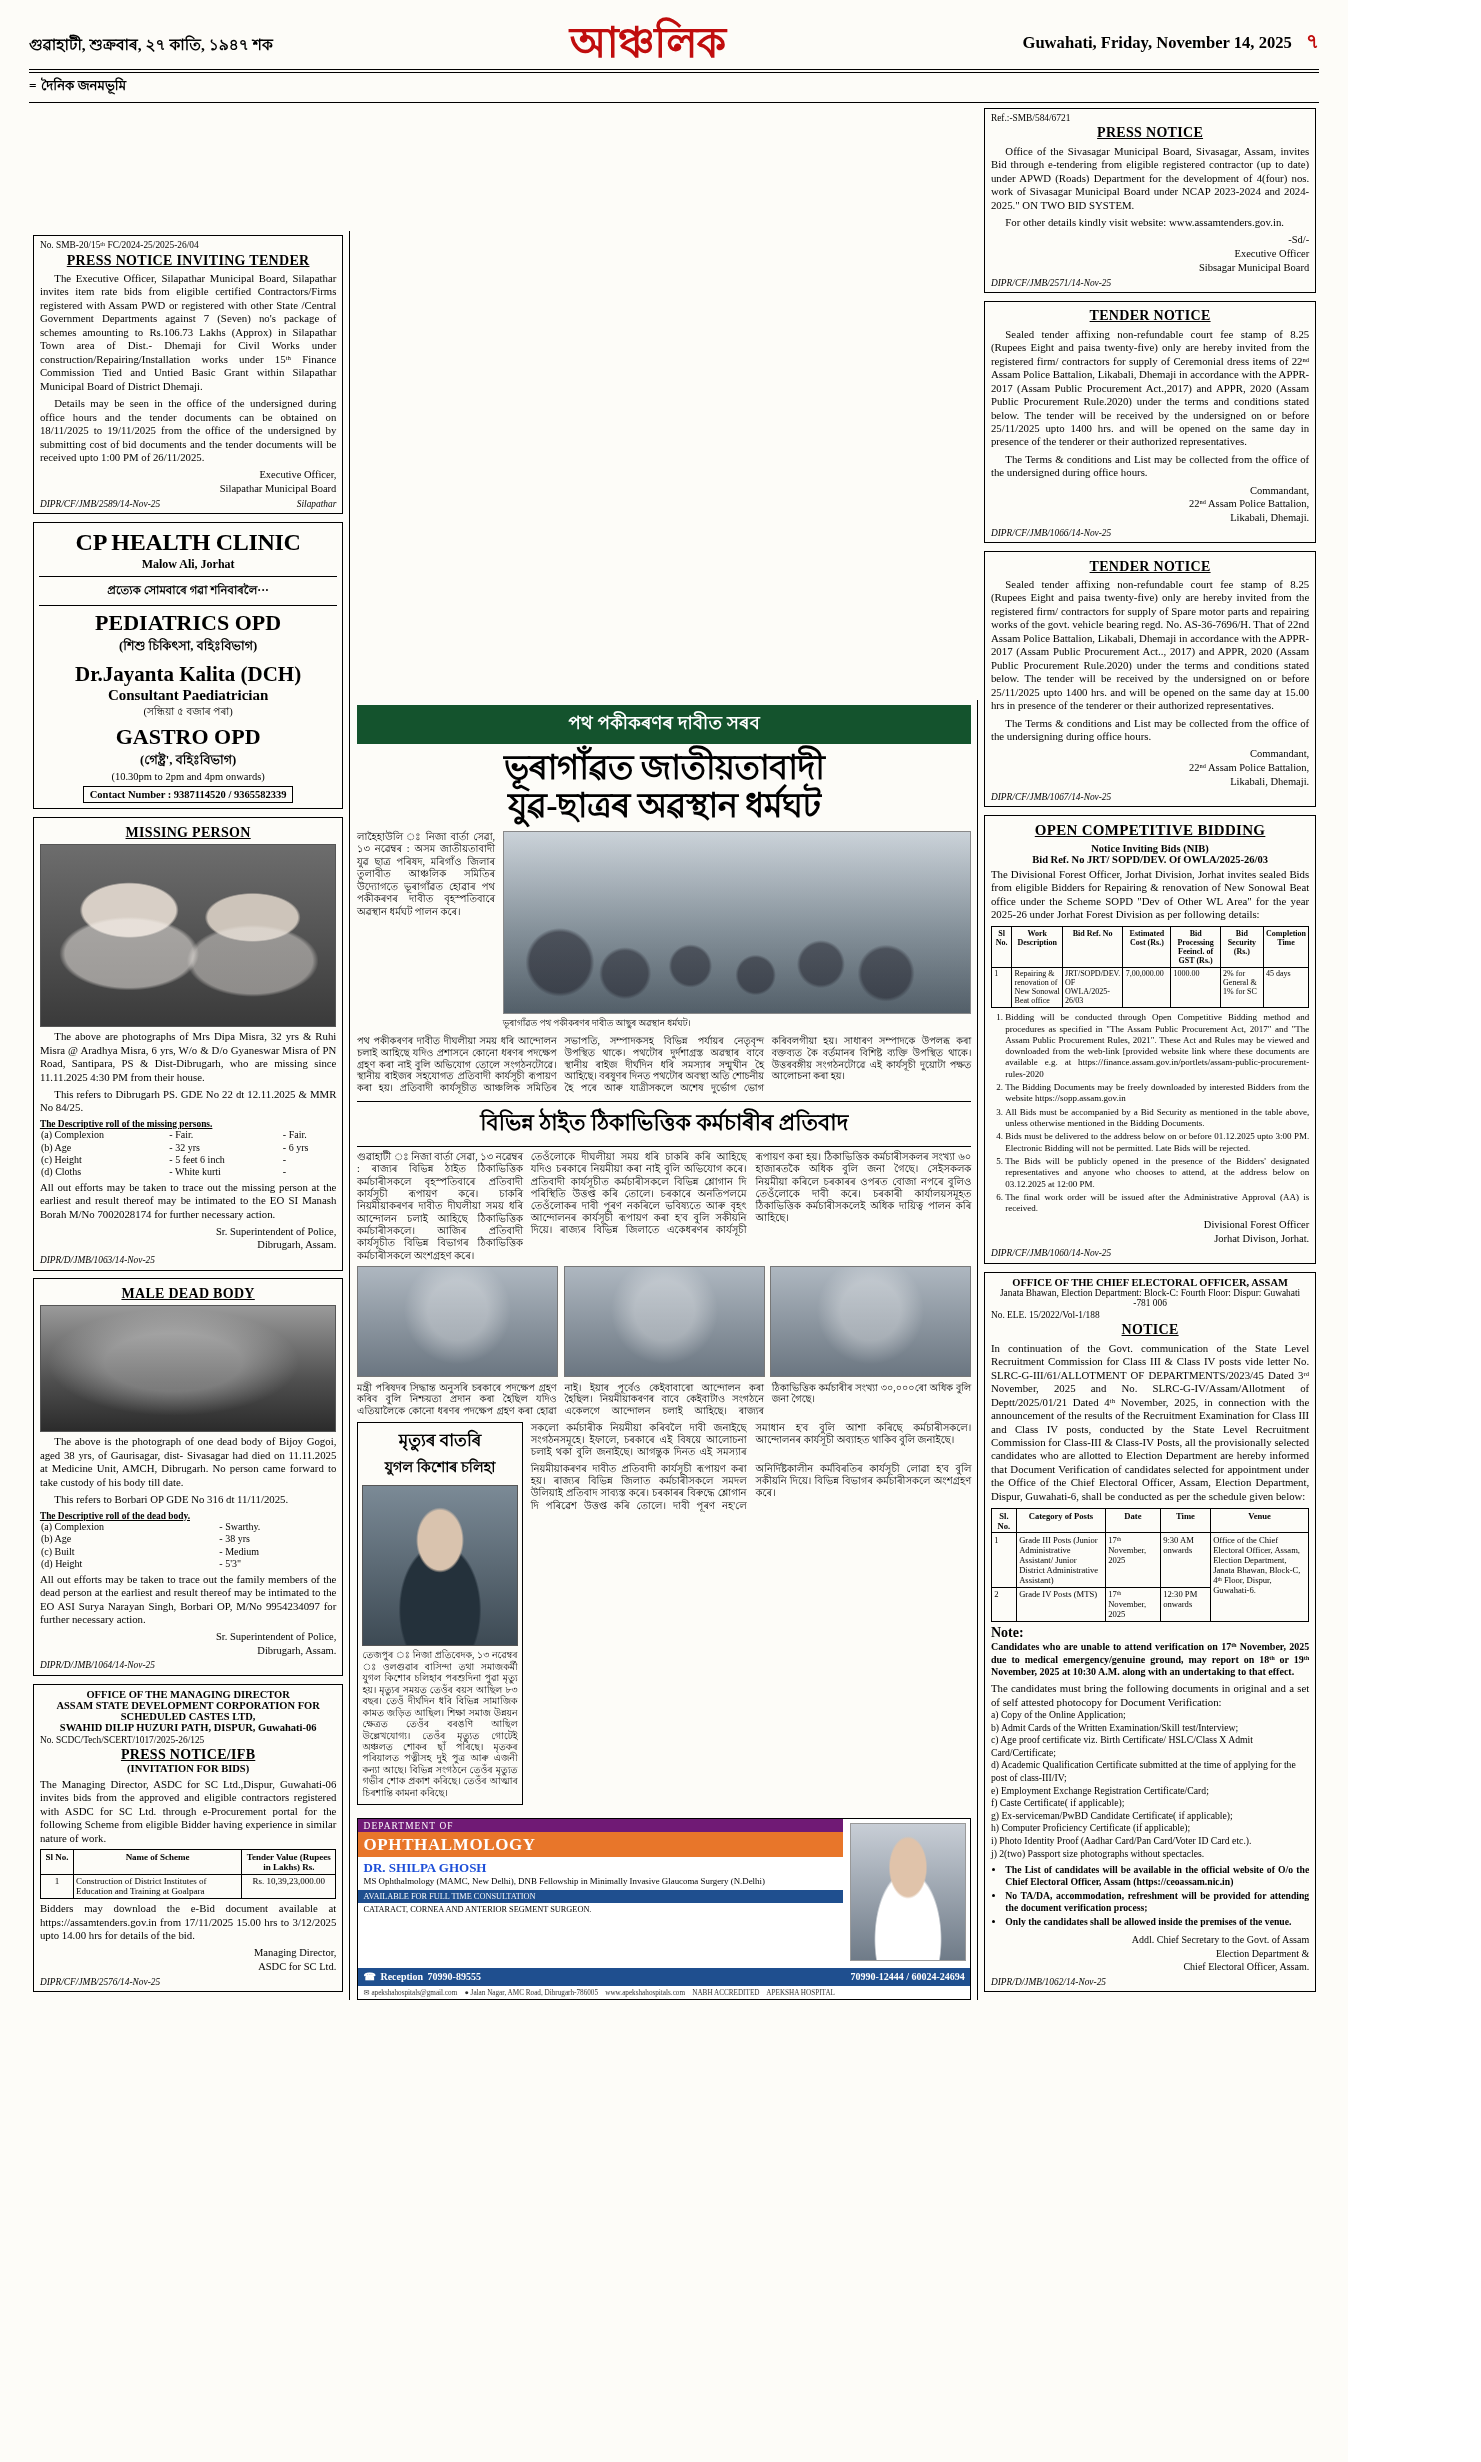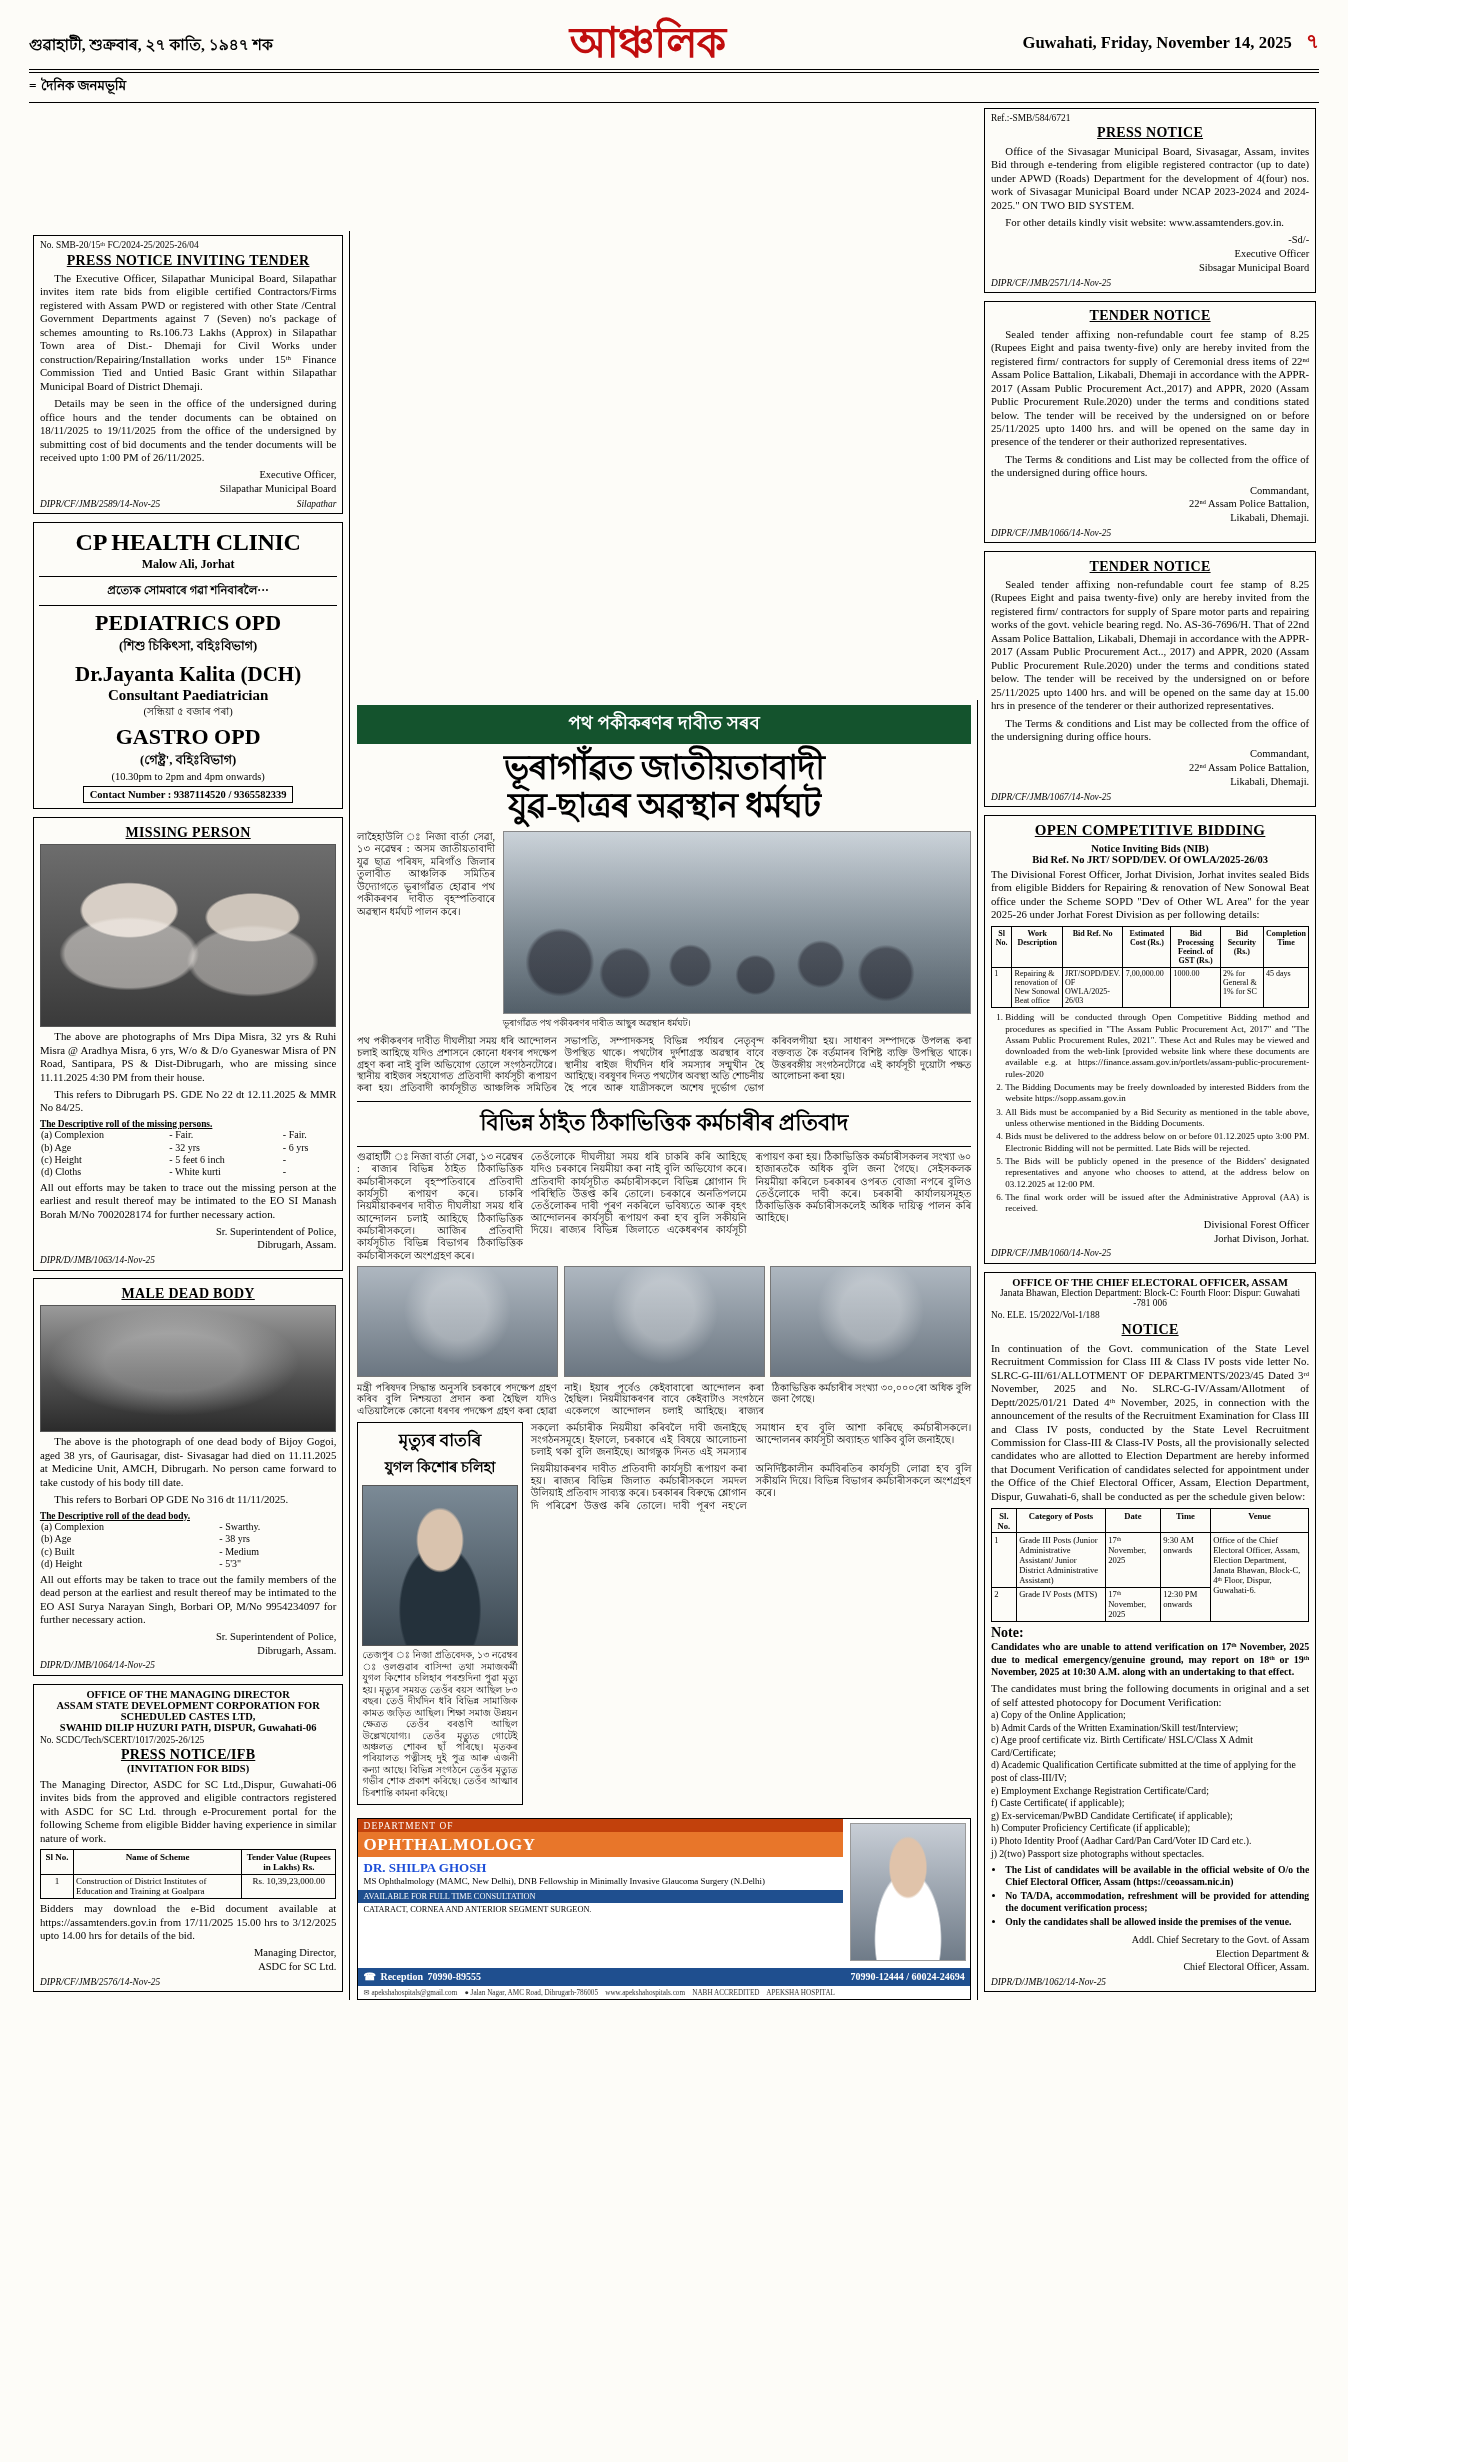--- a/index.html
+++ b/index.html
@@ -164,21 +164,21 @@
   .hosp { border:1.1px solid #000; margin-top:6.6px; background:#fff; position:relative; overflow:hidden;}
   .hosp-top { display:flex; align-items:center; gap:5.5px; padding:5.5px 5.5px 2.2px 5.5px;}
   .hosp-logo {
     width:34px;height:34px;border-radius:50%;
     background:conic-gradient(#1f7ac0 0 25%, #e8762a 0 50%, #1f7ac0 0 75%, #e8762a 0);
     position:relative; flex:none;
   }
   .hosp-logo::after{content:"";position:absolute;inset:7.7px;border-radius:50%;background:#fff;}
   .hosp-name { font-size:19px; font-weight:bold; color:#1f4f8f; letter-spacing:0.6px;}
   .hosp-name small{ display:block; font-size:7.2px; color:#333; letter-spacing:1.1px; font-weight:normal;}
-  .hosp-dept { background:#c2410c; color:#fff; font-size:9.4px; padding:1.7px 5.5px; letter-spacing:1.1px;}
+  .hosp-dept { background:#701a75; color:#fff; font-size:9.4px; padding:1.7px 5.5px; letter-spacing:1.1px;}
   .hosp-spec { background:#e8762a; color:#fff; font-size:17px; font-weight:bold; padding:2.2px 5.5px; letter-spacing:0.6px;}
   .hosp-doc { font-size:13px; font-weight:bold; color:#1d4ed8; padding:3.3px 5.5px 0 5.5px;}
   .hosp-qual { font-size:8.9px; padding:0 5.5px; line-height:1.25;}
   .hosp-av { background:#1f4f8f; color:#fff; font-size:8.3px; padding:1.7px 5.5px; margin-top:3.3px;}
   .hosp-serv { font-size:8.3px; padding:2.2px 5.5px; line-height:1.3;}
   .hosp-foot { background:#1f4f8f; color:#fff; display:flex; align-items:center; gap:4.4px; padding:3.3px 5.5px; font-size:10px; font-weight:bold;}
   .hosp-photo{
     width:116px; height:138px; float:right; margin:0 0 2.2px 4.4px;
     background:linear-gradient(180deg,#c8ced6,#6f7b88);
     border:0.6px solid #999; position:relative;

